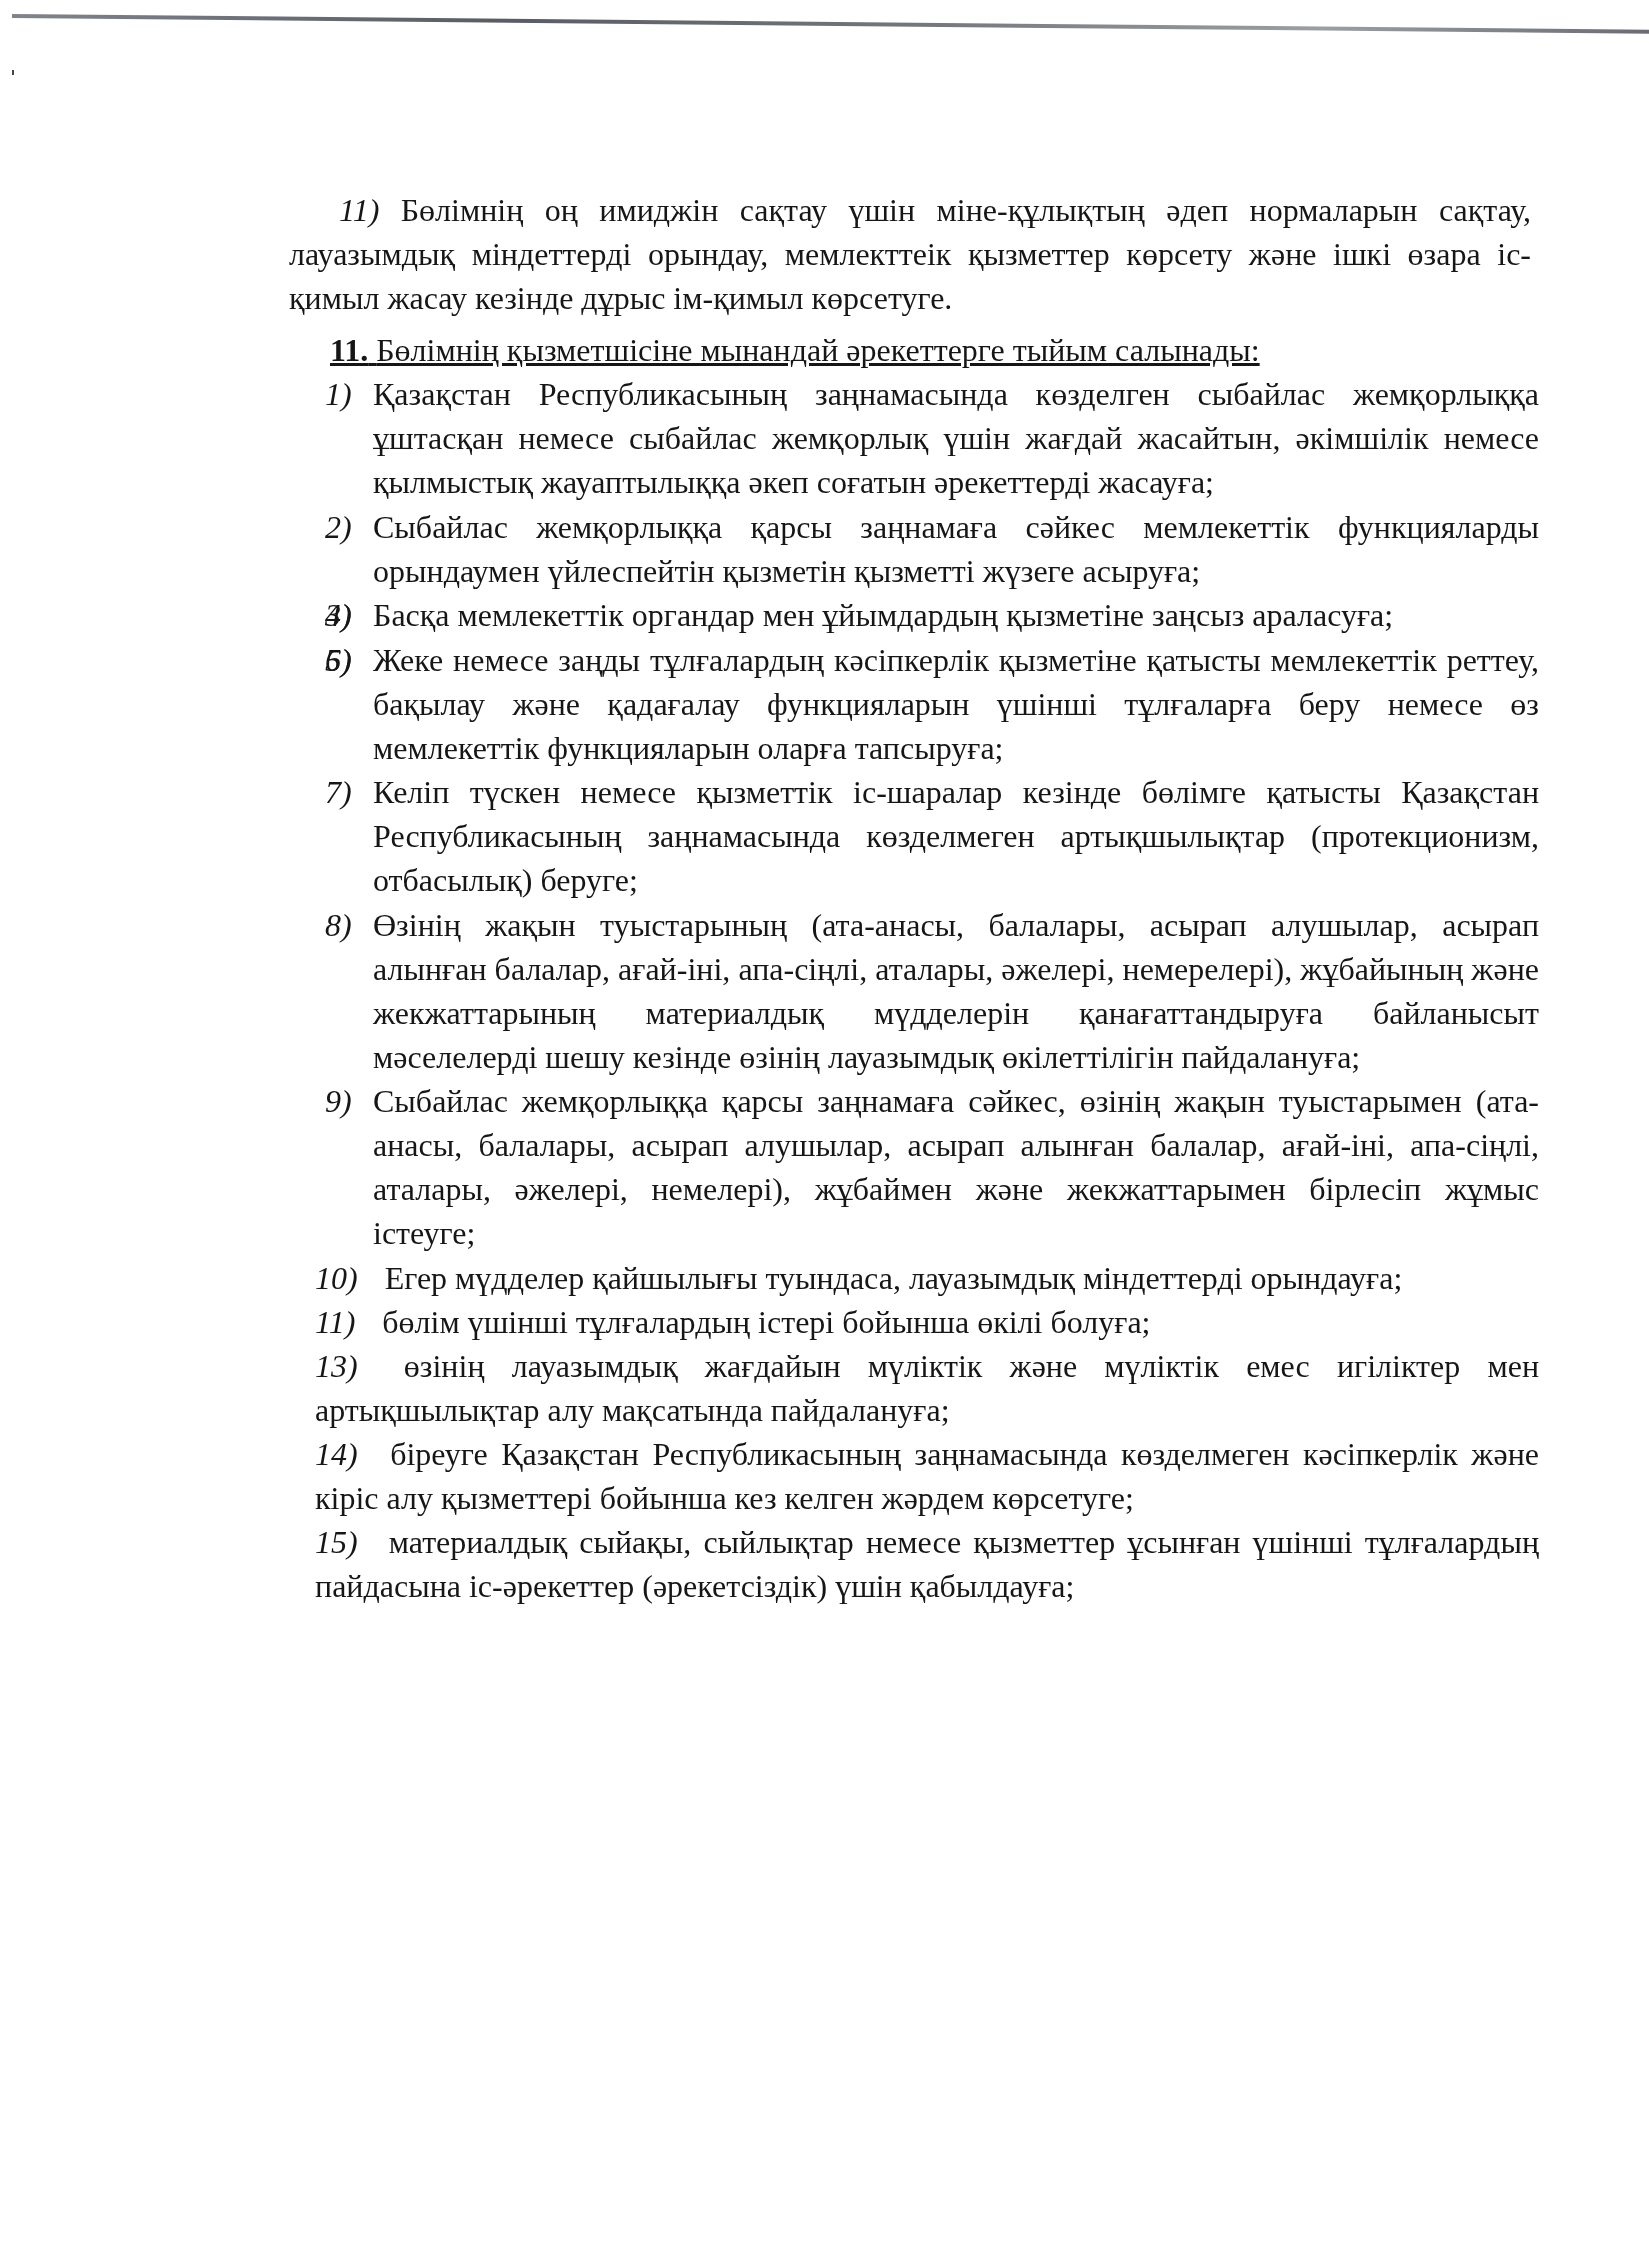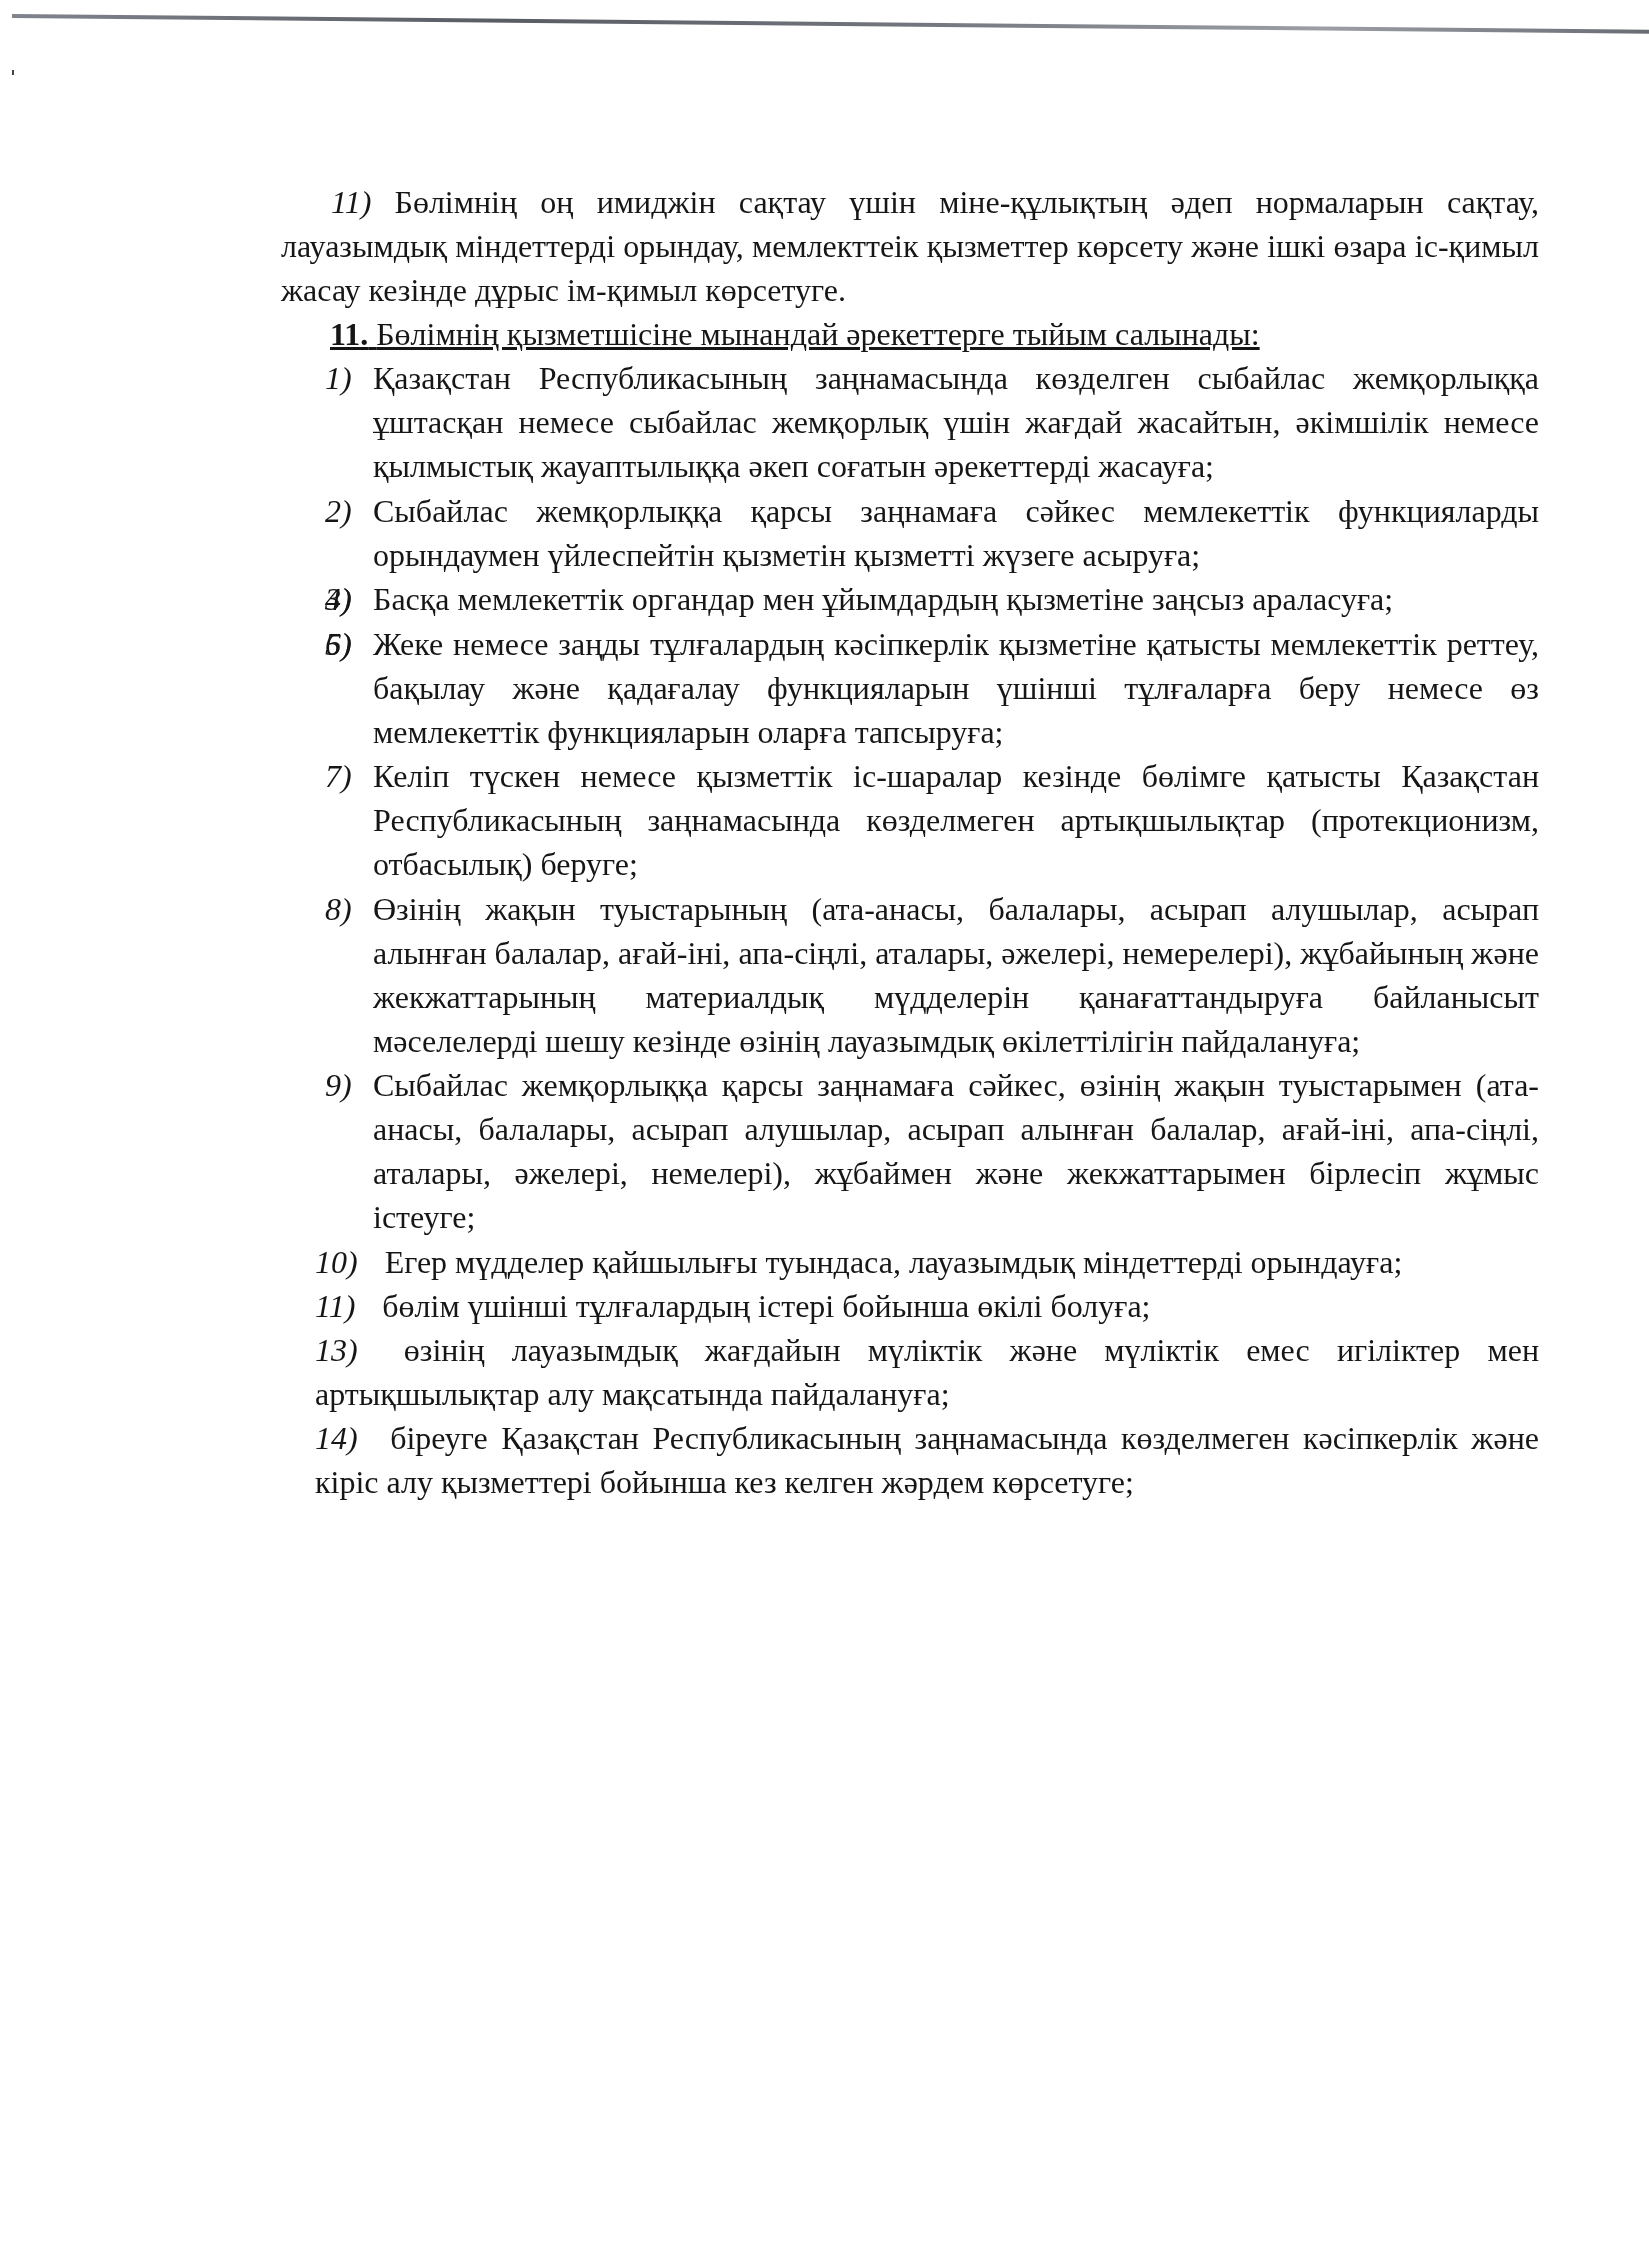--- a/index.html
+++ b/index.html
@@ -19,21 +19,21 @@
     opacity: 0.85;
   }
   .speck { position: absolute; width: 2.9px; height: 4.9px; background: #444; }
   .page {
     position: absolute;
     left: 281px; top: 180px;
     width: 1258px;
     font-size: 32px;
     line-height: 44px;
   }
-  .para { text-align: justify; text-align-last: left; margin: 0; }
+  .para { text-align: justify; text-align-last: left; margin: 8px; }
   .para.indent { text-indent: 50px; }
   .section-head { padding-left: 49px; margin: 0; text-decoration: underline; }
   .section-head b { font-weight: bold; }
   .num { font-style: italic; }
   .hang {
     position: relative;
     padding-left: 92px;
     margin: 0 0 0.5px 0;
     text-align: justify;
     text-align-last: left;
@@ -106,15 +106,19 @@
     <span>бөлім үшінші тұлғалардың істері бойынша өкілі болуға;</span>
   </p>
   <p class="flush">
     <span class="num">13)</span>
     <span>өзінің лауазымдық жағдайын мүліктік және мүліктік емес игіліктер мен артықшылықтар алу мақсатында пайдалануға;</span>
   </p>
   <p class="flush">
     <span class="num">14)</span>
     <span>біреуге Қазақстан Республикасының заңнамасында көзделмеген кәсіпкерлік және кіріс алу қызметтері бойынша кез келген жәрдем көрсетуге;</span>
   </p>
+  <p class="flush">
+    <span class="num">15)</span>
+    <span>материалдық сыйақы, сыйлықтар немесе қызметтер ұсынған үшінші тұлғалардың пайдасына іс-әрекеттер (әрекетсіздік) үшін қабылдауға;</span>
+  </p>
 
 </div>
 
 
 </body></html>

